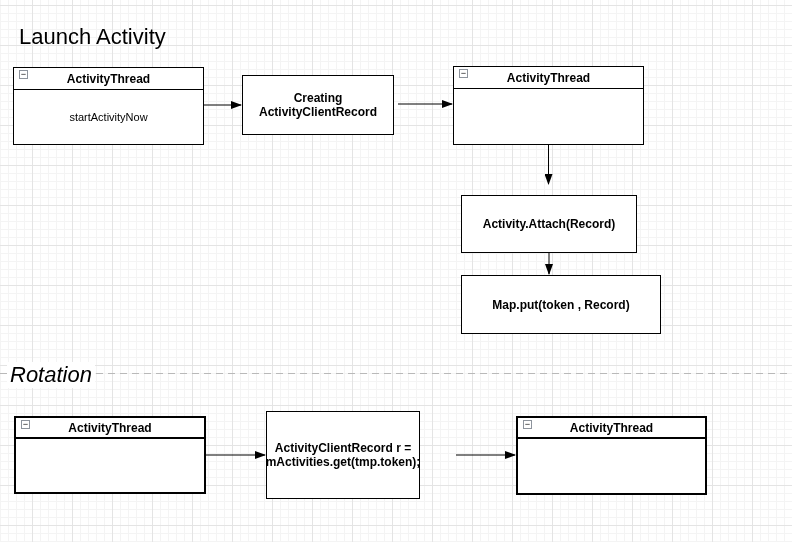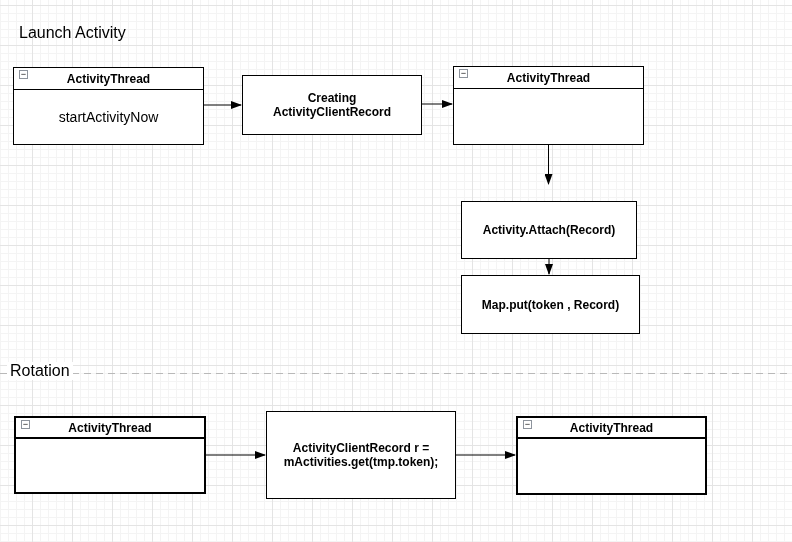--- a/index.html
+++ b/index.html
@@ -15,39 +15,39 @@
       linear-gradient(#e4e4e4 1px, transparent 1px),
       linear-gradient(90deg, #e4e4e4 1px, transparent 1px),
       linear-gradient(#f4f4f4 1px, transparent 1px),
       linear-gradient(90deg, #f4f4f4 1px, transparent 1px);
     background-size:40px 40px, 40px 40px, 8px 8px, 8px 8px;
     background-position:0px 5px, 32px 0px, 0px 5px, 0px 0px;
   }
   svg.edges{position:absolute;left:0;top:0;z-index:1;}
   .section-title{
     position:absolute;z-index:2;
-    font-size:16px;color:#000;white-space:nowrap;
+    font-size:22px;color:#000;white-space:nowrap;
   }
-  .rotation-title{background:#ffffff;padding:0 3px;}
+  .rotation-title{background:#ffffff;padding:0 3px;font-style:italic;}
   .uml{
     position:absolute;z-index:2;box-sizing:border-box;
     background:#fff;border:1px solid #000;
     display:flex;flex-direction:column;
   }
   .uml.thick{border-width:2px;}
   .uml .hdr{
     position:relative;height:22px;flex:0 0 22px;box-sizing:border-box;
     border-bottom:1px solid #000;
     display:flex;align-items:center;justify-content:center;
     font-weight:bold;font-size:12px;color:#000;
   }
   .uml.thick .hdr{border-bottom-width:2px;height:21px;flex-basis:21px;}
   .uml .bdy{
     flex:1;display:flex;align-items:center;justify-content:center;
-    font-size:14px;color:#000;text-align:left;
+    font-size:11px;color:#000;text-align:left;
   }
   .collapse{
     position:absolute;left:5px;top:2px;width:9px;height:9px;
     box-sizing:border-box;border:1px solid #8d939c;background:#fff;
     font-size:9px;line-height:6px;text-align:center;color:#000;
     font-weight:normal;
   }
   .plain{
     position:absolute;z-index:2;box-sizing:border-box;
     background:#fff;border:1px solid #000;
@@ -80,42 +80,42 @@
   <div class="section-title rotation-title" style="left:7px;top:362px;">Rotation</div>
 
   <div class="uml" style="left:13px;top:67px;width:191px;height:78px;">
     <div class="hdr">
       <span class="collapse">−</span>
       <span>ActivityThread</span>
     </div>
     <div class="bdy">startActivityNow</div>
   </div>
 
-  <div class="plain" style="left:242px;top:75px;width:180px;height:60px;">Creating
+  <div class="plain" style="left:242px;top:75px;width:152px;height:60px;">Creating
 ActivityClientRecord</div>
 
   <div class="uml" style="left:453px;top:66px;width:191px;height:79px;">
     <div class="hdr">
       <span class="collapse">−</span>
       <span>ActivityThread</span>
     </div>
   </div>
 
-  <div class="plain" style="left:461px;top:201px;width:176px;height:58px;">Activity.Attach(Record)</div>
+  <div class="plain" style="left:461px;top:195px;width:176px;height:58px;">Activity.Attach(Record)</div>
 
-  <div class="plain" style="left:461px;top:275px;width:179px;height:59px;">Map.put(token , Record)</div>
+  <div class="plain" style="left:461px;top:275px;width:200px;height:59px;">Map.put(token , Record)</div>
 
   <div class="uml thick" style="left:14px;top:416px;width:192px;height:78px;">
     <div class="hdr">
       <span class="collapse">−</span>
       <span>ActivityThread</span>
     </div>
   </div>
 
-  <div class="plain" style="left:266px;top:411px;width:190px;height:88px;">ActivityClientRecord r =
+  <div class="plain" style="left:266px;top:411px;width:154px;height:88px;">ActivityClientRecord r =
 mActivities.get(tmp.token);</div>
 
   <div class="uml thick" style="left:516px;top:416px;width:191px;height:79px;">
     <div class="hdr">
       <span class="collapse">−</span>
       <span>ActivityThread</span>
     </div>
   </div>
 
 </div>

